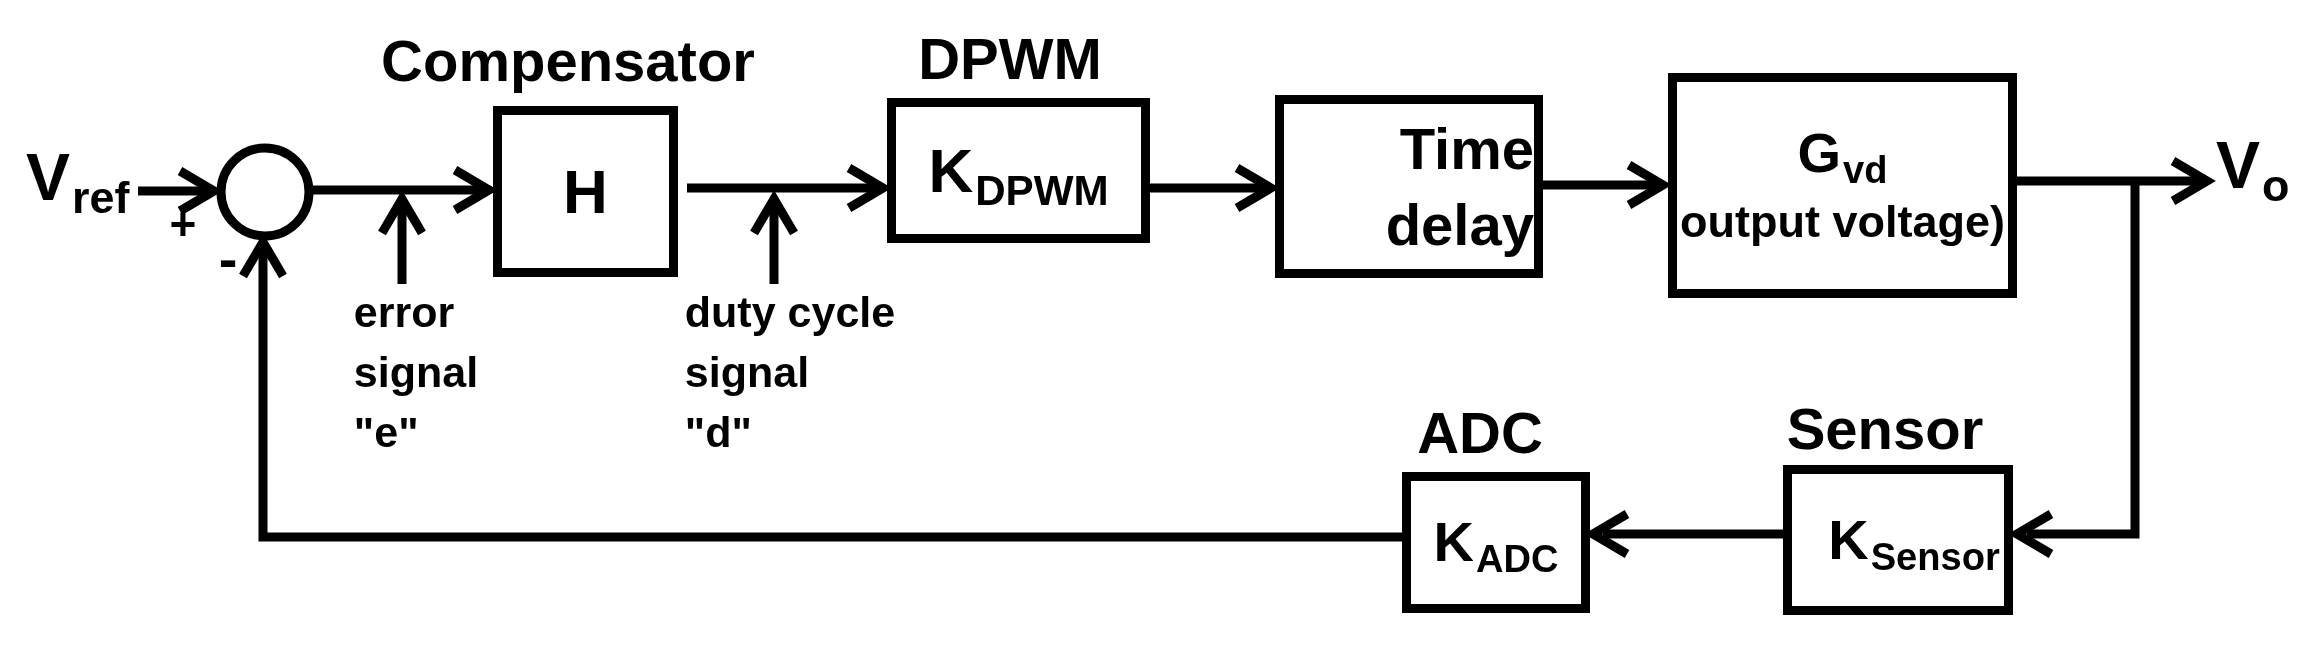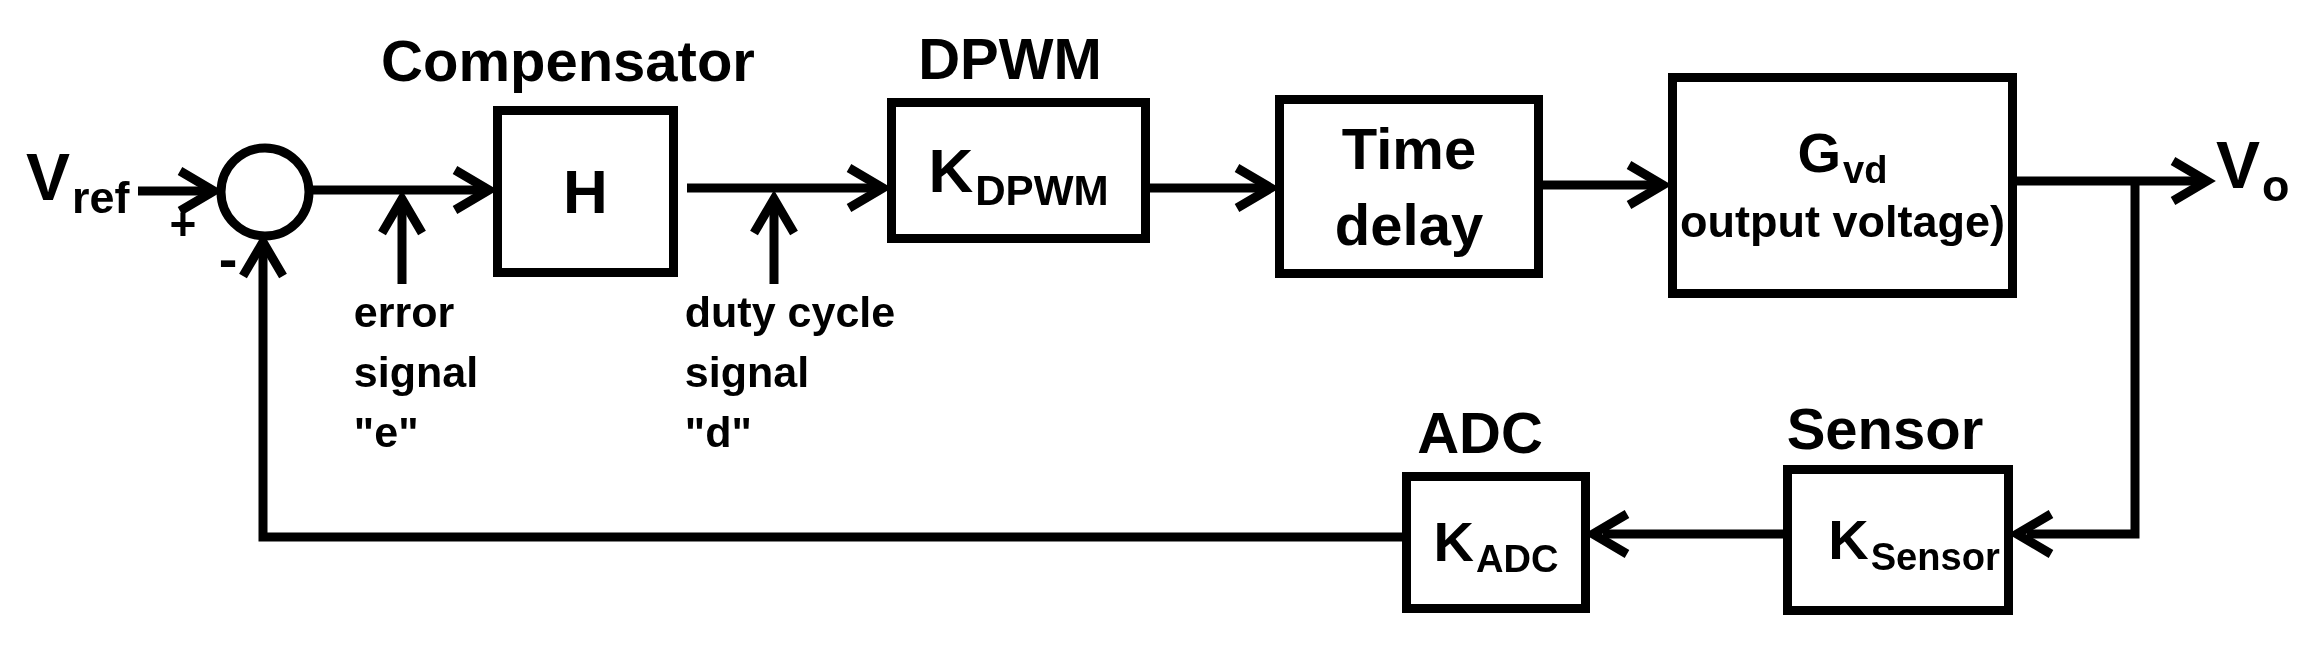--- a/index.html
+++ b/index.html
@@ -133,21 +133,21 @@
   <div class="block-title" style="left:1885px; top:400px;">Sensor</div>
 
   <div class="box" style="left:493px; top:106px; width:185px; height:171px;">
     <span class="h-label">H</span>
   </div>
 
   <div class="box" style="left:887px; top:98px; width:263px; height:145px;">
     <span class="k-label"><span>K</span><span class="sub">DPWM</span></span>
   </div>
 
-  <div class="box" style="left:1275px; top:95px; width:268px; height:183px;">
+  <div class="box" style="left:1275px; top:95px; width:268px; height:183px;align-items:flex-end;">
     <span class="timedelay-label">Time</span>
     <span class="timedelay-label">delay</span>
   </div>
 
   <div class="box" style="left:1668px; top:73px; width:349px; height:225px;">
     <span class="gvd-head"><span>G</span><span class="sub">vd</span></span>
     <span class="gvd-desc">output voltage)</span>
   </div>
 
   <div class="box" style="left:1402px; top:472px; width:188px; height:141px;">

